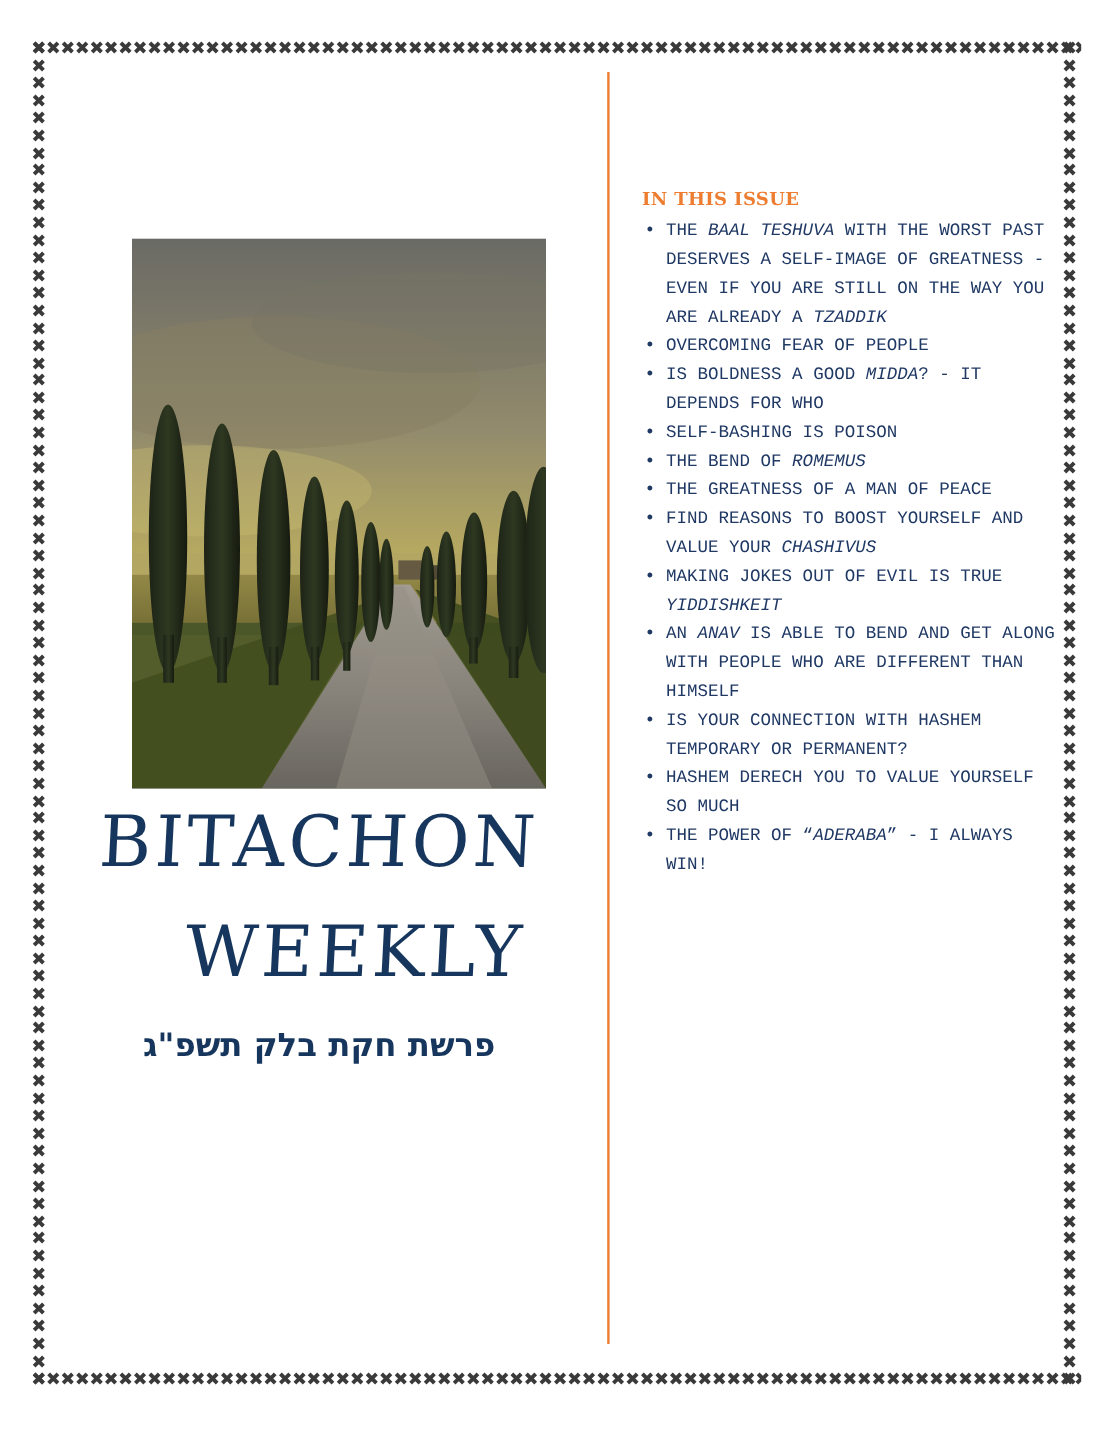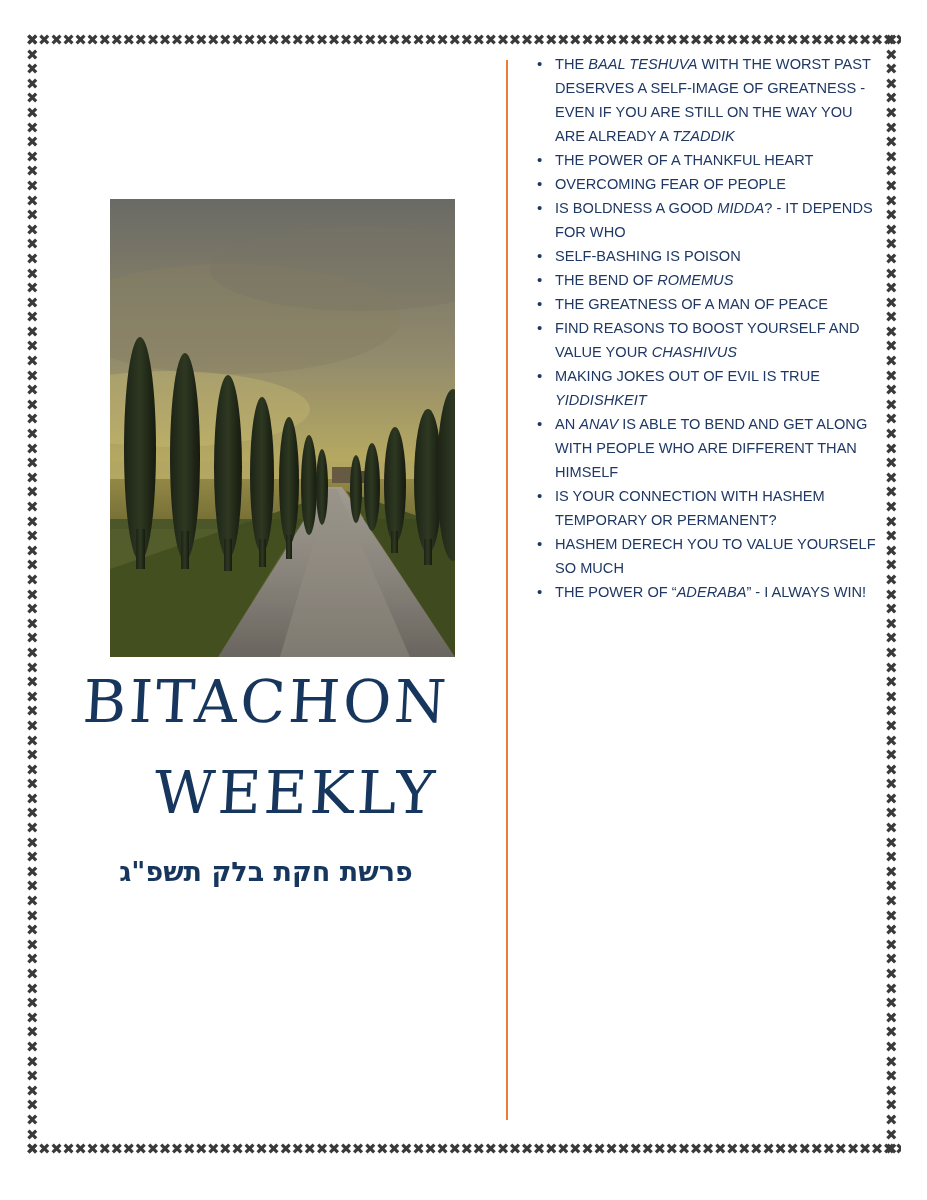--- a/index.html
+++ b/index.html
@@ -161,21 +161,21 @@
     margin: 0;
     padding: 0;
   }
   ul.toc li {
     position: relative;
     padding-left: 25px;
     margin-bottom: 0px;
     color: #1f3864;
     font-size: 14.6px;
     line-height: 24px;
-    font-family: Liberation Sans, sans-serif;
+    font-family: Liberation Mono, monospace;
   }
   ul.toc li::before {
     content: "\2022";
     position: absolute;
     left: 7px;
     top: 0;
     font-size: 15px;
     color: #1f3864;
   }
   ul.toc li i {
@@ -276,23 +276,23 @@
       <div class="masthead">
         <div class="mast-line1">BITACHON</div>
         <div class="mast-line2">WEEKLY</div>
         <div class="hebrew-line">פרשת חקת בלק תשפ"ג</div>
       </div>
     </div>
 
     <div class="divider"></div>
 
     <div class="right-col">
+      <div class="issue-title">IN THIS ISSUE</div>
       <ul class="toc" id="toc-list">
           <li><span>THE </span><i>BAAL TESHUVA</i><span> WITH THE WORST PAST DESERVES A SELF-IMAGE OF GREATNESS - EVEN IF YOU ARE STILL ON THE WAY YOU ARE ALREADY A </span><i>TZADDIK</i></li>
-          <li><span>THE POWER OF A THANKFUL HEART</span></li>
           <li><span>OVERCOMING FEAR OF PEOPLE</span></li>
           <li><span>IS BOLDNESS A GOOD </span><i>MIDDA</i><span>? - IT DEPENDS FOR WHO</span></li>
           <li><span>SELF-BASHING IS POISON</span></li>
           <li><span>THE BEND OF </span><i>ROMEMUS</i></li>
           <li><span>THE GREATNESS OF A MAN OF PEACE</span></li>
           <li><span>FIND REASONS TO BOOST YOURSELF AND VALUE YOUR </span><i>CHASHIVUS</i></li>
           <li><span>MAKING JOKES OUT OF EVIL IS TRUE </span><i>YIDDISHKEIT</i></li>
           <li><span>AN </span><i>ANAV</i><span> IS ABLE TO BEND AND GET ALONG WITH PEOPLE WHO ARE DIFFERENT THAN HIMSELF</span></li>
           <li><span>IS YOUR CONNECTION WITH HASHEM TEMPORARY OR PERMANENT?</span></li>
           <li><span>HASHEM DERECH YOU TO VALUE YOURSELF SO MUCH</span></li>

